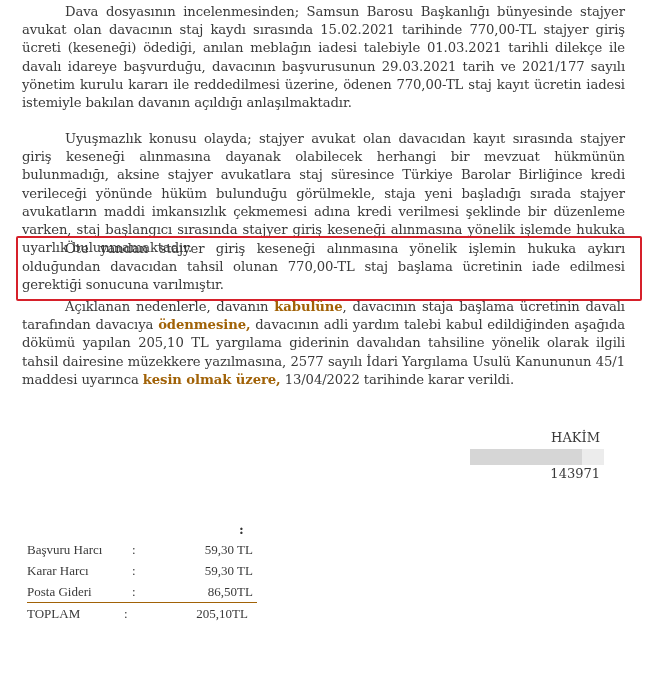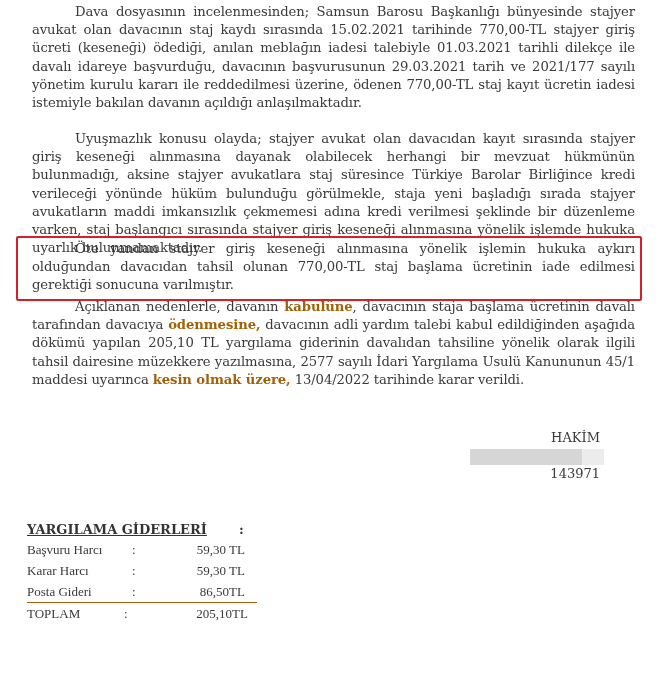--- a/index.html
+++ b/index.html
@@ -1,21 +1,21 @@
 <!DOCTYPE html>
 <html><head>
   <meta charset="utf-8">
   <style>
     html, body { margin: 0; padding: 0; }
     body {
       width: 670px; height: 683px; background: #ffffff; position: relative; overflow: hidden;
       font-family: "DejaVu Serif", "Liberation Serif", serif; color: #3a3a3a;
     }
     .para {
-      position: absolute; left: 32px; width: 603px;
+      position: absolute; left: 22px; width: 603px;
       font-size: 13.2px; line-height: 18.2px; text-align: justify;
       text-align-last: left; letter-spacing: -0.1px;
     }
     .para .ind { display: inline-block; width: 43px; }
     .p1 { top: 3px; }
     .p2 { top: 130px; }
     .p3 { top: 240px; }
     .p4 { top: 298px; }
     b { color: #a16207; }
     .highlight-box {
@@ -26,21 +26,21 @@
     .sig-title { top: 430px; }
     .sig-blur { position: absolute; left: 470px; top: 449px; width: 133px; height: 16px; background: #d6d6d6; }
     .sig-blur2 { position: absolute; left: 582px; top: 449px; width: 22px; height: 16px; background: #ececec; }
     .sig-num { top: 466px; }
     .costs { position: absolute; left: 27px; top: 522px; font-size: 13px; }
     .cost-title { font-weight: bold; text-decoration: underline; color: #333; position: relative; width: 218px; height: 20px; }
     .cost-title .colon { position: absolute; left: 212px; top: 0; }
     .cost-row { position: relative; height: 21px; width: 230px; font-family: Liberation Serif, serif; }
     .cost-row .lbl { position: absolute; left: 0; }
     .cost-row .col { position: absolute; left: 105px; }
-    .cost-row .val { position: absolute; right: 12px; }
+    .cost-row .val { position: absolute; right: 4px; }
     .cost-row.underline { border-bottom: 1px solid #a16207; height: 18px; margin-bottom: 3px; }
     .cost-row.total .col { left: 97px; }
     .cost-row.total .val { right: 9px; }
   </style>
 </head>
 <body>
 
 <div class="para p1"><span class="ind"></span><span>Dava dosyasının incelenmesinden; Samsun Barosu Başkanlığı bünyesinde stajyer avukat olan davacının staj kaydı sırasında 15.02.2021 tarihinde 770,00-TL stajyer giriş ücreti (keseneği) ödediği, anılan meblağın iadesi talebiyle 01.03.2021 tarihli dilekçe ile davalı idareye başvurduğu, davacının başvurusunun 29.03.2021 tarih ve 2021/177 sayılı yönetim kurulu kararı ile reddedilmesi üzerine, ödenen 770,00-TL staj kayıt ücretin iadesi istemiyle bakılan davanın açıldığı anlaşılmaktadır.</span></div>
 
 <div class="para p2"><span class="ind"></span><span>Uyuşmazlık konusu olayda; stajyer avukat olan davacıdan kayıt sırasında stajyer giriş keseneği alınmasına dayanak olabilecek herhangi bir mevzuat hükmünün bulunmadığı, aksine stajyer avukatlara staj süresince Türkiye Barolar Birliğince kredi verileceği yönünde hüküm bulunduğu görülmekle, staja yeni başladığı sırada stajyer avukatların maddi imkansızlık çekmemesi adına kredi verilmesi şeklinde bir düzenleme varken, staj başlangıcı sırasında stajyer giriş keseneği alınmasına yönelik işlemde hukuka uyarlık bulunmamaktadır.</span></div>
@@ -50,21 +50,20 @@
 
 <div class="para p4"><span class="ind"></span><span>Açıklanan nedenlerle, davanın </span><b>kabulüne</b><span>, davacının staja başlama ücretinin davalı tarafından davacıya </span><b>ödenmesine,</b><span> davacının adli yardım talebi kabul edildiğinden aşağıda dökümü yapılan 205,10 TL yargılama giderinin davalıdan tahsiline yönelik olarak ilgili tahsil dairesine müzekkere yazılmasına, 2577 sayılı İdari Yargılama Usulü Kanununun 45/1 maddesi uyarınca </span><b>kesin olmak üzere,</b><span> 13/04/2022 tarihinde karar verildi.</span></div>
 
 <div class="sig sig-title">HAKİM</div>
 <div class="sig-blur"></div>
 <div class="sig-blur2"></div>
 <div class="sig sig-num">143971</div>
 
 <div class="costs">
   <div class="cost-title">
-    <span>YARGILAMA GİDERLERİ</span>
     <span class="colon">:</span>
   </div>
   <div class="cost-row">
     <span class="lbl">Başvuru Harcı</span>
     <span class="col">:</span>
     <span class="val">59,30 TL</span>
   </div>
   <div class="cost-row">
     <span class="lbl">Karar Harcı</span>
     <span class="col">:</span>

